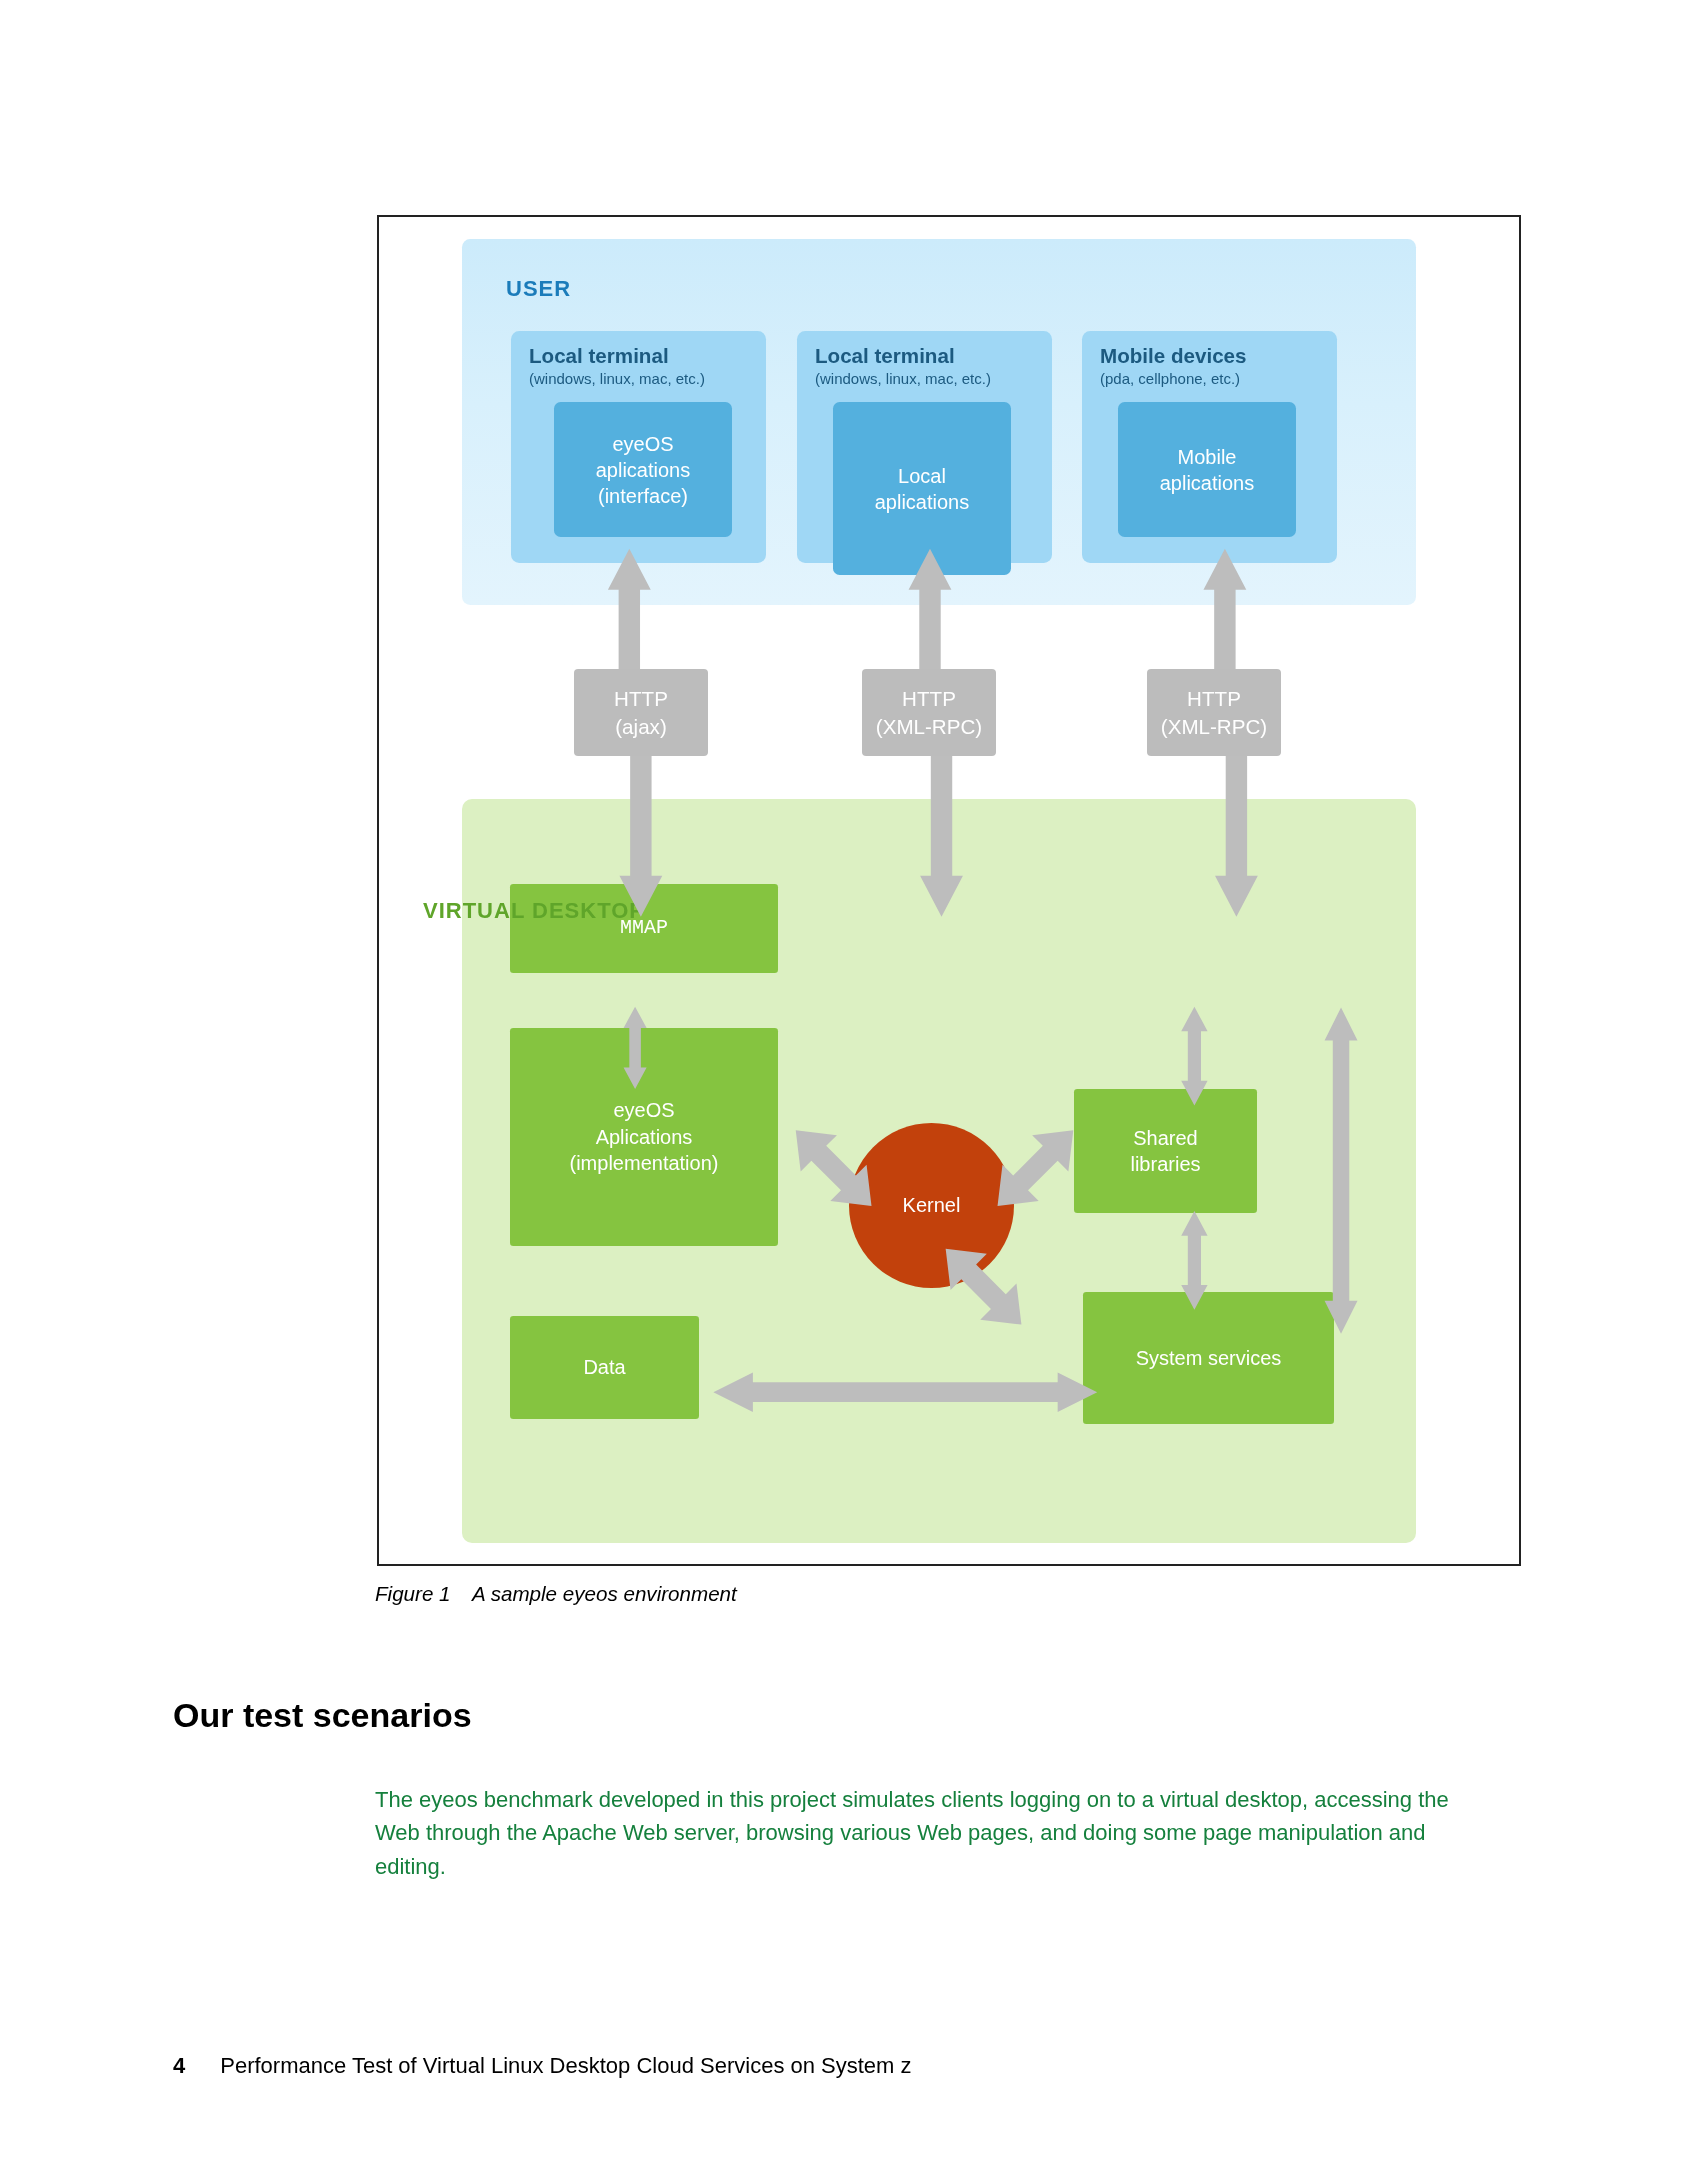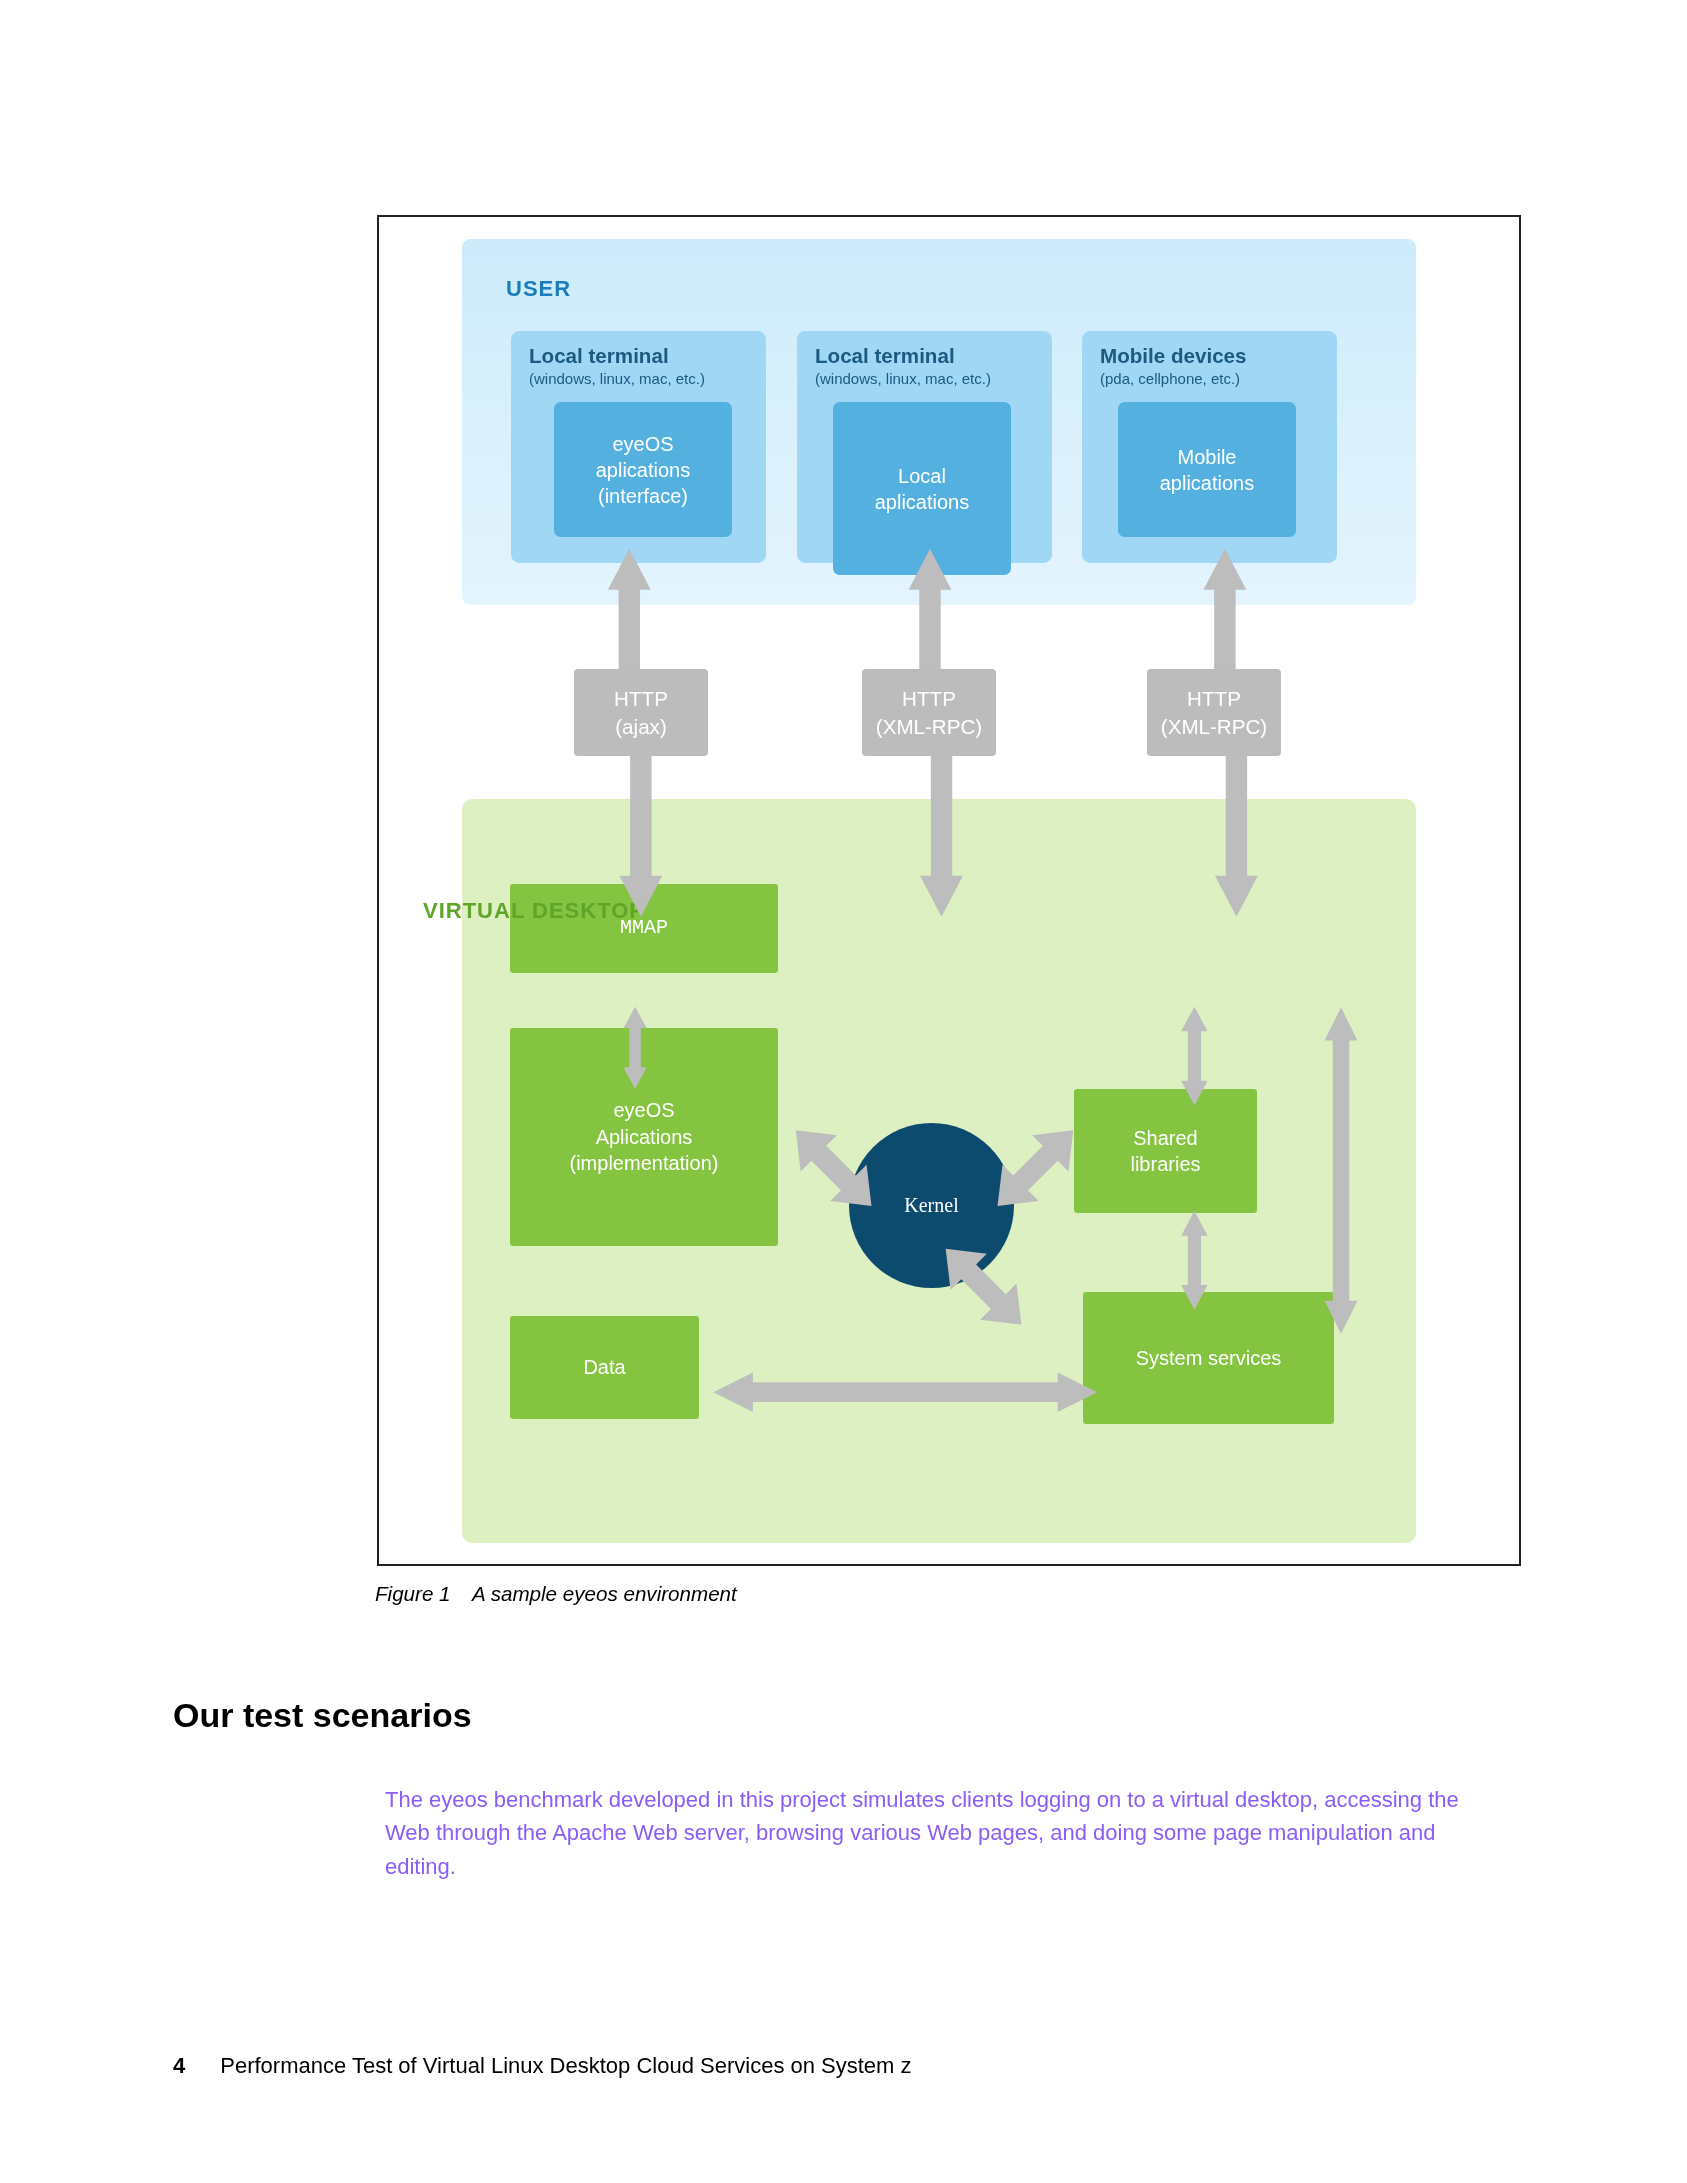--- a/index.html
+++ b/index.html
@@ -137,27 +137,26 @@
   #box-data        { left: 48px;  top: 517px; width: 189px; height: 103px; }
   #box-sys-svc     { right: 82px; top: 493px; width: 251px; height: 132px; }
 
   #kernel-circle {
     position: absolute;
     left: 387px;
     top: 324px;
     width: 165px;
     height: 165px;
     border-radius: 50%;
-    background: #0c4a6e;
+    background: #c2410c;
     color: #ffffff;
     display: flex;
     align-items: center;
     justify-content: center;
     font-size: 20px;
-    font-family: Liberation Serif, serif;
   }
 
   
   .http-chip {
     position: absolute;
     width: 134px;
     height: 87px;
     border-radius: 4.1px;
     background: #bcbcbc;
     color: #ffffff;
@@ -197,26 +196,26 @@
   #section-heading {
     position: absolute;
     left: 173px;
     top: 1668px;
     font-size: 34px;
     font-weight: bold;
     color: #000000;
   }
   #body-paragraph {
     position: absolute;
-    left: 385px;
+    left: 375px;
     top: 1761px;
     width: 1120px;
     font-size: 22px;
     line-height: 1.52;
-    color: #8b5cf6;
+    color: #15803d;
   }
 
   
   #footer {
     position: absolute;
     left: 173px;
     top: 2053px;
     font-size: 22px;
     color: #000000;
     white-space: nowrap;

